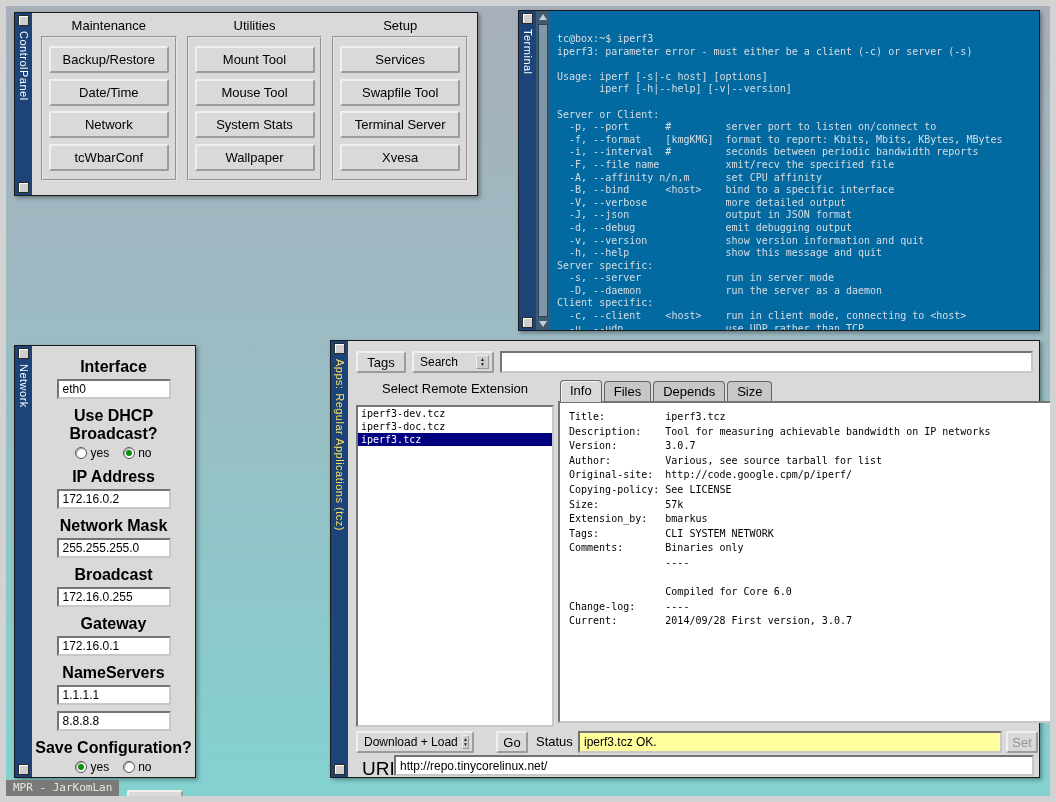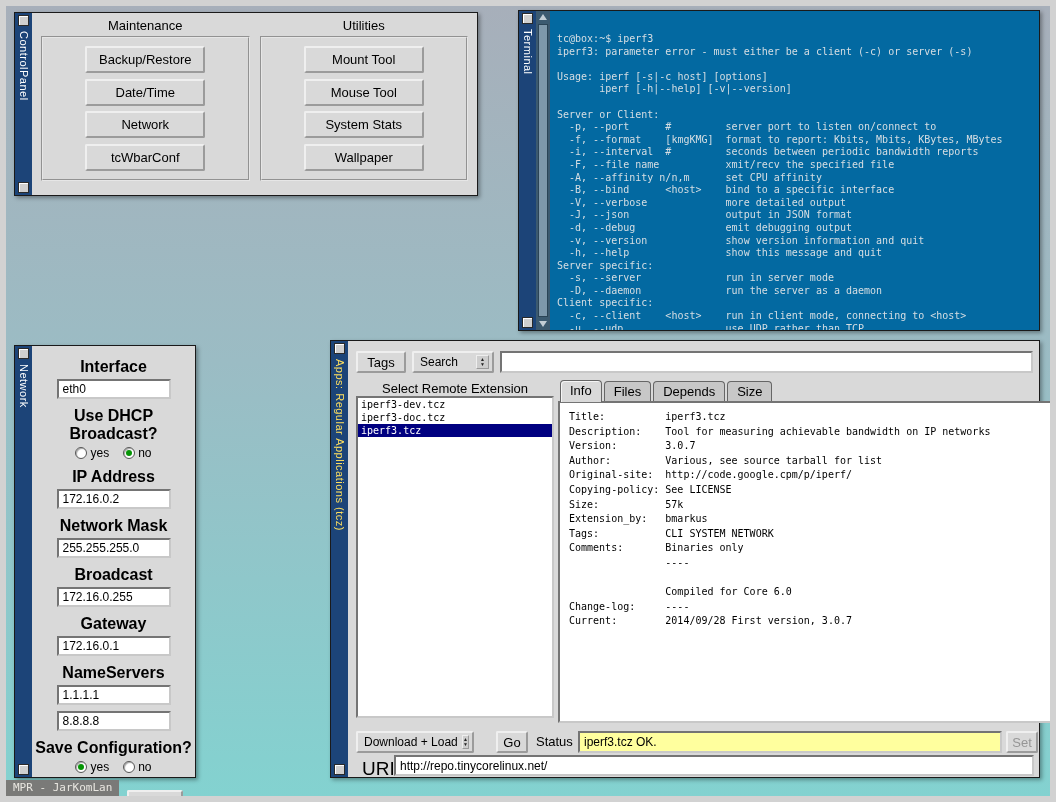--- a/index.html
+++ b/index.html
@@ -49,21 +49,21 @@
   .net-btn-row { display:flex; justify-content:space-between; padding:0 12px; margin-top:16px; }
   .net-btn-row .btn { width:56px; height:25px;margin-left:12px; }
   
   #win-apps { left:324px; top:334px; width:710px; height:438px; }
   .apps-content { flex:1; position:relative; }
   .apps-content .abs { position:absolute; }
   #apps-btn { left:8px; top:10px; width:50px; height:22px; }
   #search-choice { left:64px; top:10px; width:82px; height:22px; }
   #search-input { left:152px; top:10px; width:533px; height:22px; }
   #list-header { left:8px; top:40px; width:198px; text-align:center; font-size:13px; }
-  #ext-list { left:8px; top:55px; width:198px; height:322px; background:#fff; border:2px inset #c8c8c8; font:10px/13px "DejaVu Sans Mono",monospace; overflow:hidden; }
+  #ext-list { left:8px; top:64px; width:198px; height:322px; background:#fff; border:2px inset #c8c8c8; font:10px/13px "DejaVu Sans Mono",monospace; overflow:hidden; }
   .list-item { padding:0 3px; white-space:nowrap; cursor:pointer; }
   .list-item.selected { background:#000080; color:#fff; }
   #tabs-row { left:212px; top:38px; height:22px; display:flex; align-items:flex-end; }
   .tab { font-size:13px; padding:2px 9px 3px; border:1px solid #666; border-bottom:none; border-radius:4px 4px 0 0; background:#c7c7c7; margin-right:2px; position:relative; top:1px; cursor:pointer; }
   .tab.active { background:#d9d9d9; box-shadow:inset 1px 1px 0 #f5f5f5; z-index:2; padding-bottom:4px; }
   #info-panel { left:210px; top:60px; width:569px; height:322px; background:#fff; border:2px inset #c8c8c8; overflow:hidden; }
   #info-panel pre { font:10px/14.6px "DejaVu Sans Mono",monospace; padding:7px 9px; white-space:pre; }
   #dl-choice { left:8px; top:390px; width:118px; height:22px; }
   #go-btn { left:148px; top:390px; width:32px; height:22px; }
   #status-label { left:188px; top:393px; font-size:13px; }
@@ -95,20 +95,29 @@
           <button class="btn">tcWbarConf</button>
         </div>
       </div>
       <div class="cp-col">
         <div class="cp-header">Utilities</div>
         <div class="cp-group">
           <button class="btn">Mount Tool</button>
           <button class="btn">Mouse Tool</button>
           <button class="btn">System Stats</button>
           <button class="btn">Wallpaper</button>
+        </div>
+      </div>
+      <div class="cp-col">
+        <div class="cp-header">Setup</div>
+        <div class="cp-group">
+          <button class="btn">Services</button>
+          <button class="btn">Swapfile Tool</button>
+          <button class="btn">Terminal Server</button>
+          <button class="btn">Xvesa</button>
         </div>
       </div>
     </div>
   </div>
 
   <div class="window" id="win-term">
     <div class="titlebar">
       <div class="tb-box"></div>
       <div class="tb-text">Terminal</div>
       <div class="tb-box"></div>

